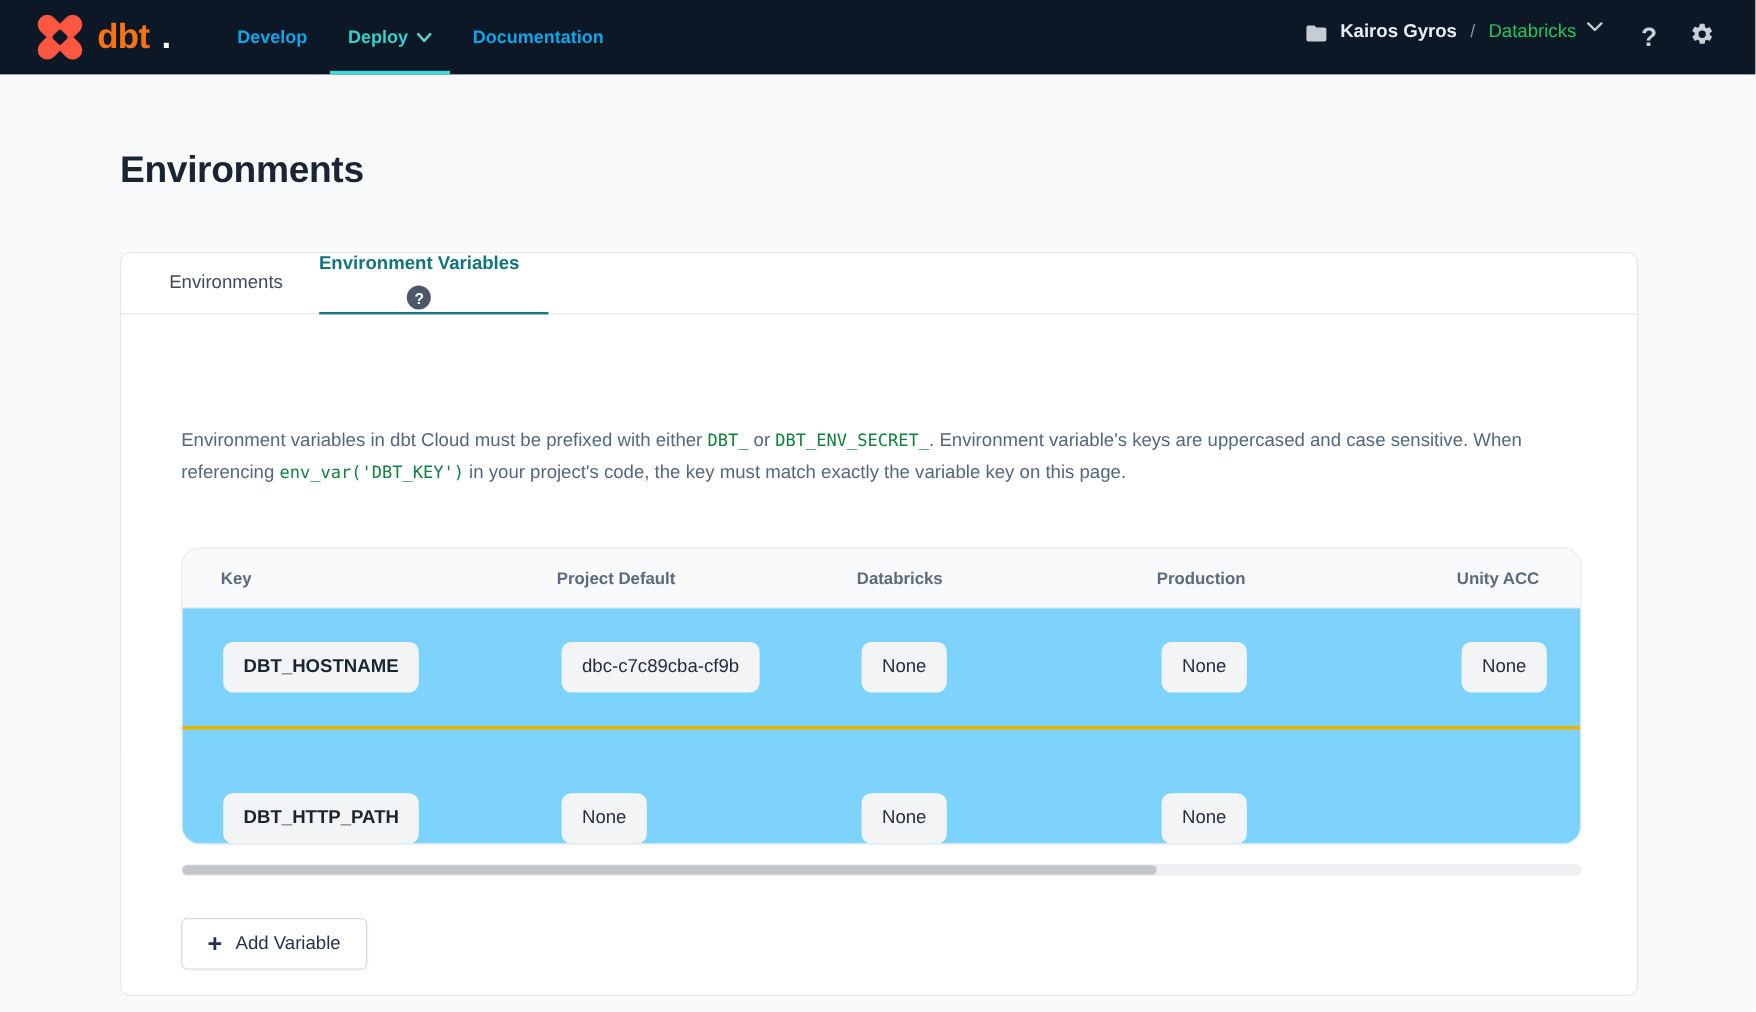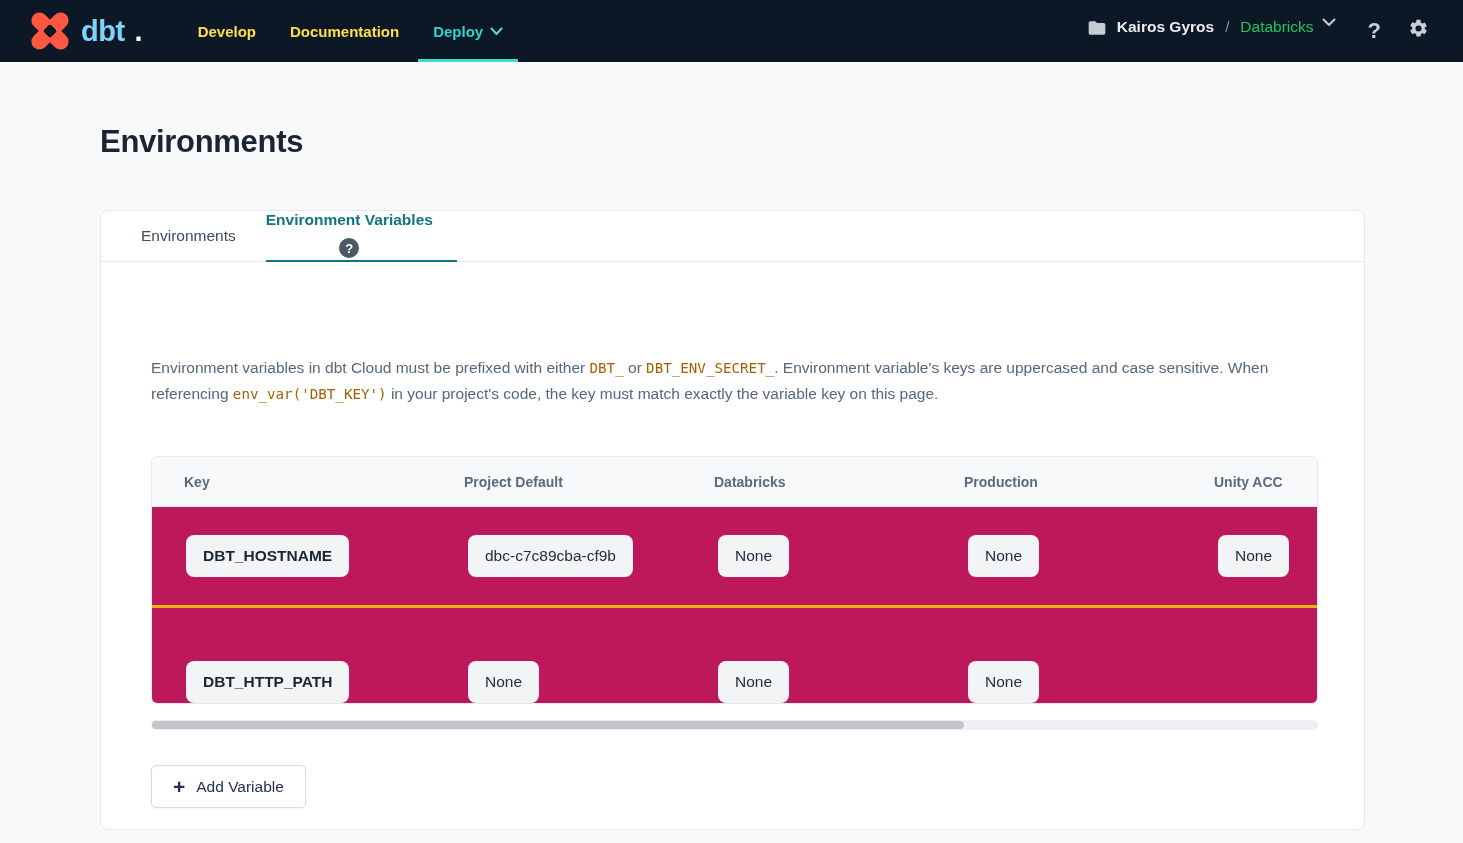--- a/index.html
+++ b/index.html
@@ -19,26 +19,26 @@
   .logo-x .bar {
     position:absolute; left:-1px; top:14px; width:46px; height:16px;
     background:#ff5742; border-radius:8px;
   }
   .logo-x .bar.b1 { transform:rotate(45deg); }
   .logo-x .bar.b2 { transform:rotate(-45deg); }
   .logo-x .hole {
     position:absolute; left:17px; top:17px; width:10px; height:10px;
     background:#0d1826; transform:rotate(45deg); border-radius:2px;
   }
-  .brand { color:#7dd3fc; font-size:29px; font-weight:700; letter-spacing:-0.5px; line-height:1;text-align:center; }
+  .brand { color:#f97316; font-size:29px; font-weight:700; letter-spacing:-0.5px; line-height:1;text-align:center; }
   .brand-dot { color:#ffffff; font-size:29px; font-weight:700; margin-left:1px; }
   .nav-links { display:flex; margin-left:40px; height:62px; gap:4px; }
   .nav-link {
     position:relative; display:flex; align-items:center; gap:7px;
-    padding:0 15px; font-size:15px; font-weight:600; color:#fde047; cursor:pointer;
+    padding:0 15px; font-size:15px; font-weight:600; color:#0ea5e9; cursor:pointer;
   }
   .nav-link.active { color:#33d1cc; }
   .nav-link.active::after {
     content:""; position:absolute; left:0; right:0; bottom:0; height:3px; background:#3adbd5;
   }
   .nav-right { margin-left:auto; margin-right:34px; display:flex; align-items:flex-start; }
   .folder-svg { width:20px; height:20px; fill:#c6ccd4; }
   .account-name { margin-left:10px; font-size:15.5px; font-weight:700; color:#e9edf1; cursor:pointer; }
   .crumb-sep { margin:0 11px; font-size:15px; color:#8a94a2; }
   .project-name { font-size:15.5px; color:#22c55e; cursor:pointer; }
@@ -65,29 +65,29 @@
   .tab-help {
     width:20px; height:20px; border-radius:50%; background:#4d5866; color:#ffffff;
     font-size:13px; font-weight:700; display:flex; align-items:center; justify-content:center;
   }
   .card-content { padding:0 48px 0 50px; }
   .description {
     margin-top:93px; font-size:15.5px; line-height:25px; color:#55677e; max-width:1167px;
   }
   .description code {
     font-family:"DejaVu Sans Mono","Liberation Mono",monospace;
-    font-size:14.2px; color:#a16207;
-  }
-
-  
-  .var-table { margin-top:49px; border:1px solid #e6e9ed; border-radius:6px; overflow:hidden; width:1167px; }
+    font-size:14.2px; color:#15803d;
+  }
+
+  
+  .var-table { margin-top:49px; border:1px solid #e6e9ed; border-radius:16px; overflow:hidden; width:1167px; }
   .thead { display:flex; height:50px; background:#f8f9fa; border-bottom:1px solid #e6e9ed; align-items:center; }
   .th { flex:0 0 250px; padding-left:12px; font-size:14px; font-weight:700; color:#5b6a7c; }
   .th.col0 { flex-basis:300px; padding-left:32px; }
-  .tr { display:flex; height:98px; align-items:center; background:#be185d; }
+  .tr { display:flex; height:98px; align-items:center; background:#7dd3fc; }
   .tr + .tr { border-top:3px solid #eab308;align-items:flex-end; }
   .td { flex:0 0 250px; padding-left:16px; }
   .td.col0 { flex-basis:300px; padding-left:34px; }
   .pill {
     display:inline-block; background:#f3f4f6; border-radius:8px;
     padding:12px 17px; font-size:15.5px; color:#232e3e; cursor:pointer; white-space:nowrap;
   }
   .pill.key { font-weight:700; color:#1a2532; }
 
   
@@ -114,28 +114,28 @@
       <div class="hole"></div>
     </div>
     <span class="brand">dbt</span>
       <span class="brand-dot">.</span>
   </div>
 
   <div class="nav-links">
     <div class="nav-link">
       <span>Develop</span>
     </div>
-    <div class="nav-link">
-      <span>Documentation</span>
-    </div>
     <div class="nav-link active">
       <span>Deploy</span>
       <svg class="nav-chevron" width="13" height="9" viewBox="0 0 13 9" style="margin-left:0;">
           <polyline points="1.5,1.5 6.5,7 11.5,1.5" fill="none" stroke="#63c9c6" stroke-width="2.2" stroke-linecap="round" stroke-linejoin="round"></polyline>
         </svg>
+    </div>
+    <div class="nav-link">
+      <span>Documentation</span>
     </div>
   </div>
 
   <div class="nav-right">
     <svg class="folder-svg" viewBox="0 0 24 24">
         <path d="M10 4H4c-1.1 0-2 .9-2 2v12c0 1.1.9 2 2 2h16c1.1 0 2-.9 2-2V8c0-1.1-.9-2-2-2h-8l-2-2z"></path>
       </svg>
     <span class="account-name">Kairos Gyros</span>
     <span class="crumb-sep">/</span>
     <span class="project-name">Databricks</span>

